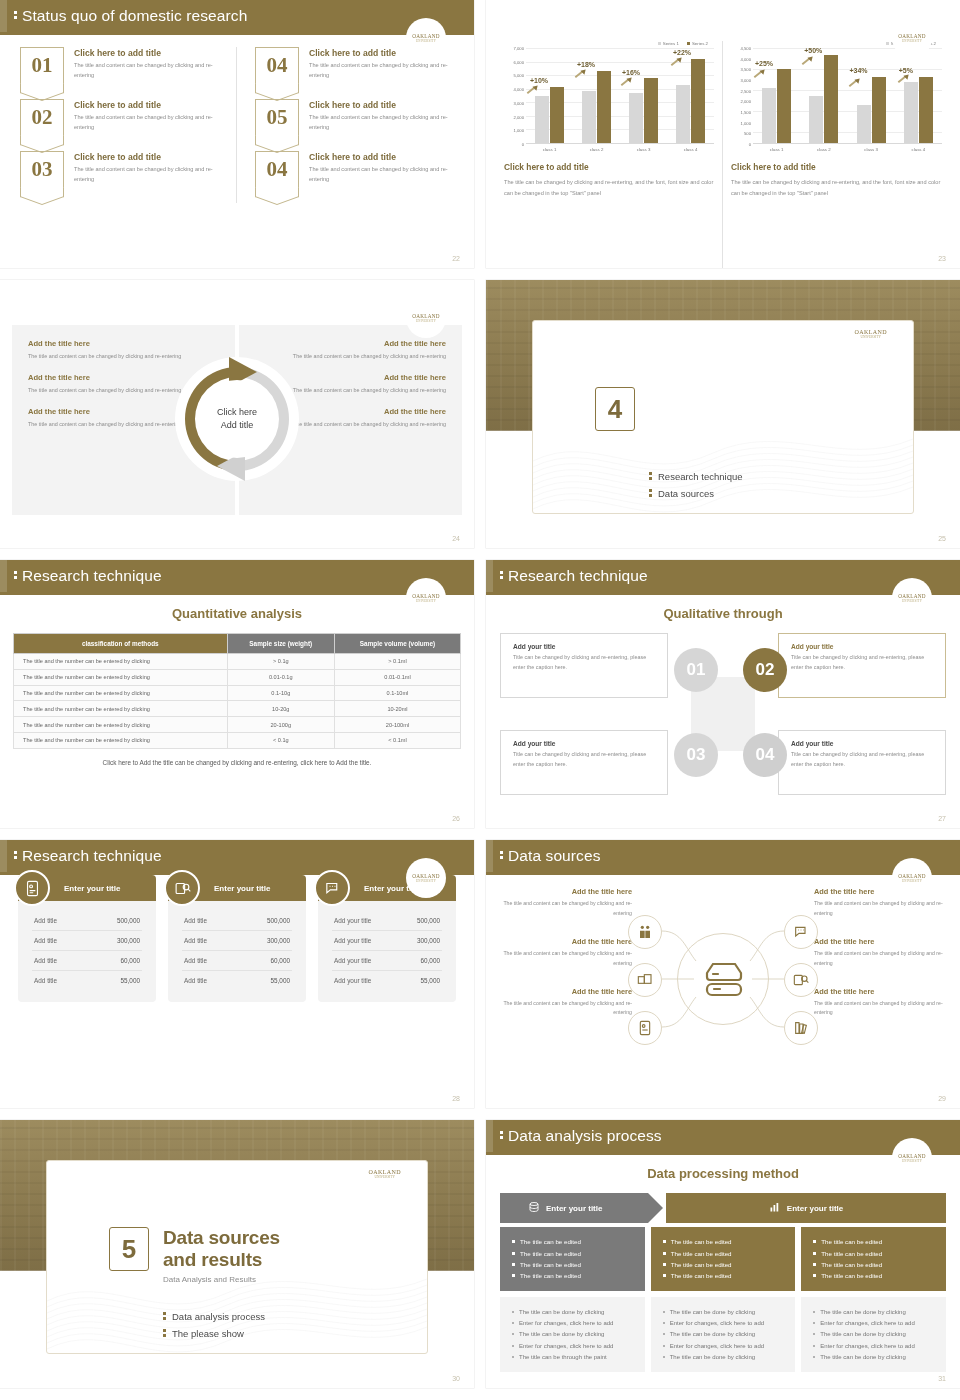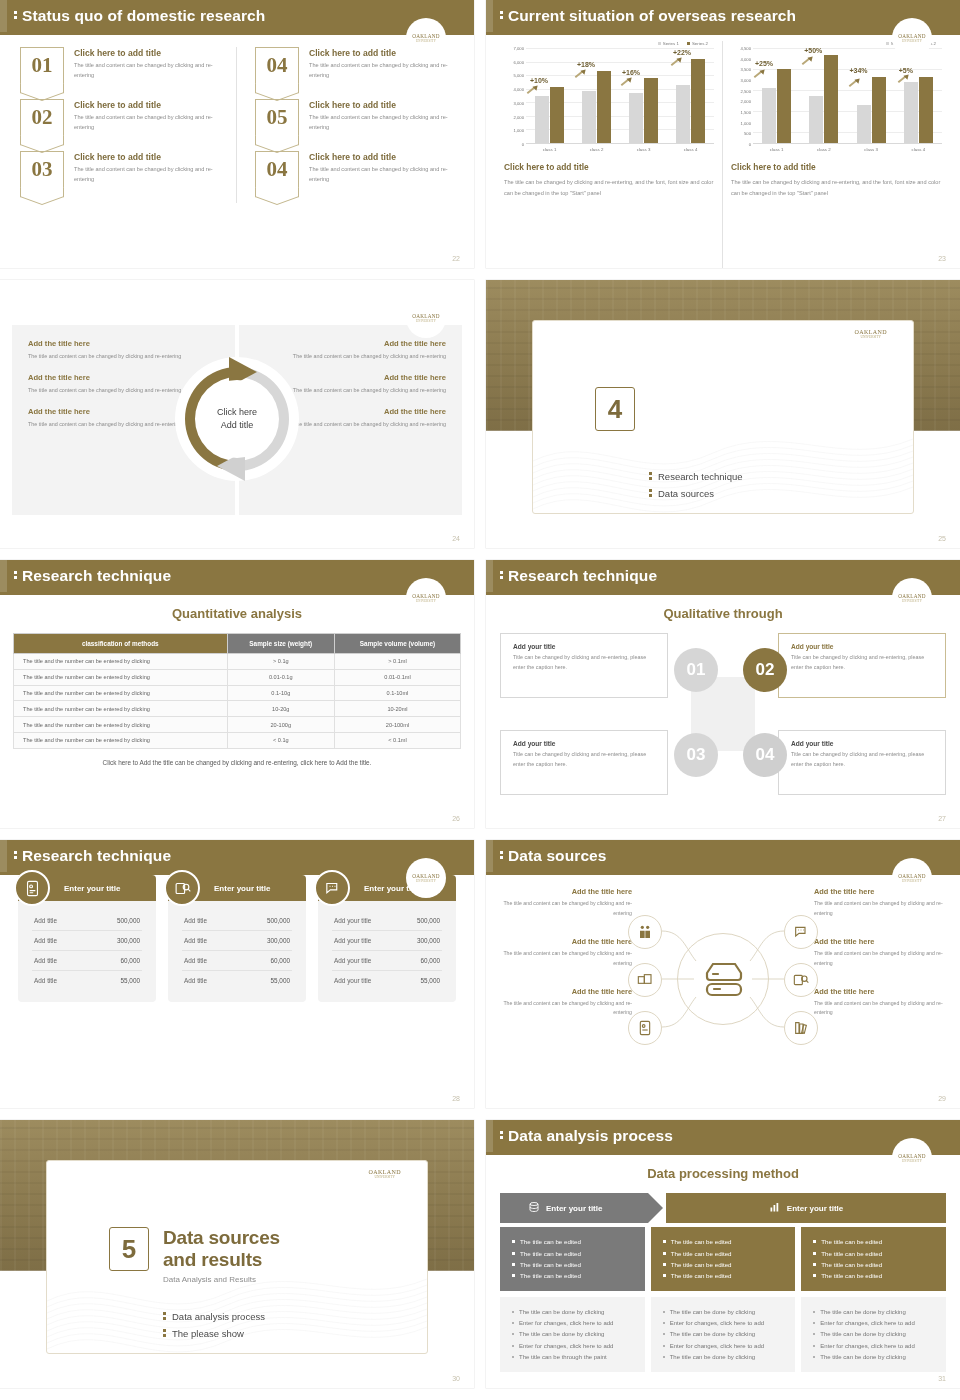--- a/index.html
+++ b/index.html
@@ -40,21 +40,21 @@
     background: rgba(255,255,255,0.16);
   }
   .hdr-dots {
     display:inline-block; margin-left: 14px; margin-right: 5px;
     line-height:0;
   }
   .hdr-dots i{
     display:block; width:3px; height:3px; background:#fff; margin-bottom:2px;
   }
   .hdr-title {
-    color:#fff; font-size: 15.5px; font-weight: bold; letter-spacing: .1px;
+    color:#fff; font-size: 15.5px; font-weight: normal; letter-spacing: .1px;
   }
   .logo-badge{
     position:absolute; right: 28px; top: 18px;
     width: 40px; height: 40px; border-radius: 50%;
     background:#fff; display:flex; flex-direction:column;
     align-items:center; justify-content:center;
     z-index: 5;
   }
   .logo-badge b{ font-family:"Liberation Serif", serif; font-size:5.2px; color:#8a7641; letter-spacing:.3px; font-weight:normal;}
   .logo-badge s{ font-family:"Liberation Serif", serif; font-size:3px; color:#b8a978; text-decoration:none; letter-spacing:.2px;}
@@ -368,28 +368,20 @@
                 <p>The title and content can be changed by clicking and re-entering</p>
               </div>
           </div>
         </div>
       </div>
     </div>
     <div class="pgno">22</div>
   </div>
 
   <div class="slide">
-    <div class="hdr">
-      <span class="hdr-left-notch"></span>
-      <span class="hdr-dots">
-          <i></i>
-          <i></i>
-        </span>
-      <span class="hdr-title">Current situation of overseas research</span>
-    </div>
     <div class="logo-badge">
       <b>OAKLAND</b>
       <s>UNIVERSITY</s>
     </div>
     <div class="body">
       <div class="s23-wrap">
         <div class="s23-half left">
           <div class="legend">
             <span>
                 <i style="background:#d7d7d7"></i>

